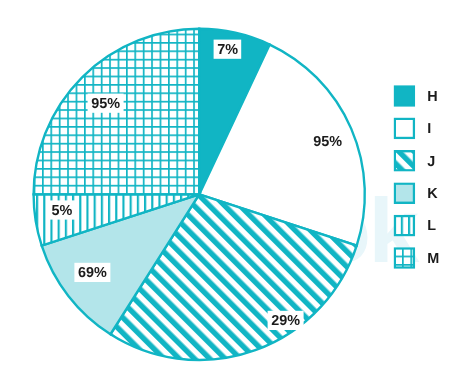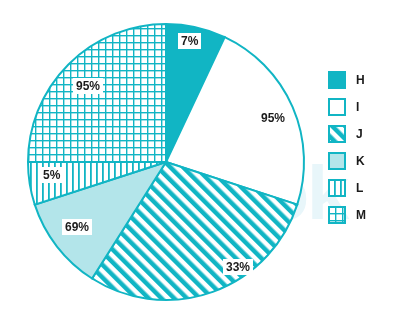--- a/index.html
+++ b/index.html
@@ -104,21 +104,21 @@
         <path d="M 166 162 L 297.25 204.64 A 138 138 0 0 1 92.06 278.52 Z" fill="url(#pat-diagonal)" stroke="#11b5c4" stroke-width="2"></path>
         <path d="M 166 162 L 92.06 278.52 A 138 138 0 0 1 34.75 204.64 Z" fill="#b3e5ea" stroke="#11b5c4" stroke-width="2"></path>
         <path d="M 166 162 L 34.75 204.64 A 138 138 0 0 1 28.00 162.00 Z" fill="url(#pat-vertical)" stroke="#11b5c4" stroke-width="2"></path>
         <path d="M 166 162 L 28.00 162.00 A 138 138 0 0 1 166.00 24.00 Z" fill="url(#pat-grid)" stroke="#11b5c4" stroke-width="2"></path>
       </g>
   </svg>
 
   <div id="pie-labels">
       <div class="pie-label" style="left: 178px; top: 33px;">7%</div>
       <div class="pie-label plain" style="left: 258px; top: 110px;">95%</div>
-      <div class="pie-label" style="left: 223px; top: 259px;">33%</div>
+      <div class="pie-label" style="left: 223px; top: 259px;">29%</div>
       <div class="pie-label" style="left: 62px; top: 219px;">69%</div>
       <div class="pie-label" style="left: 40px; top: 167px;">5%</div>
       <div class="pie-label" style="left: 73px; top: 78px;">95%</div>
     </div>
 
   <div id="legend">
       <div class="legend-row">
         <svg class="legend-swatch" width="18" height="18" viewBox="0 0 18 18">
           <rect x="1" y="1" width="16" height="16" fill="#11b5c4" stroke="#11b5c4" stroke-width="2"></rect>
         </svg>

